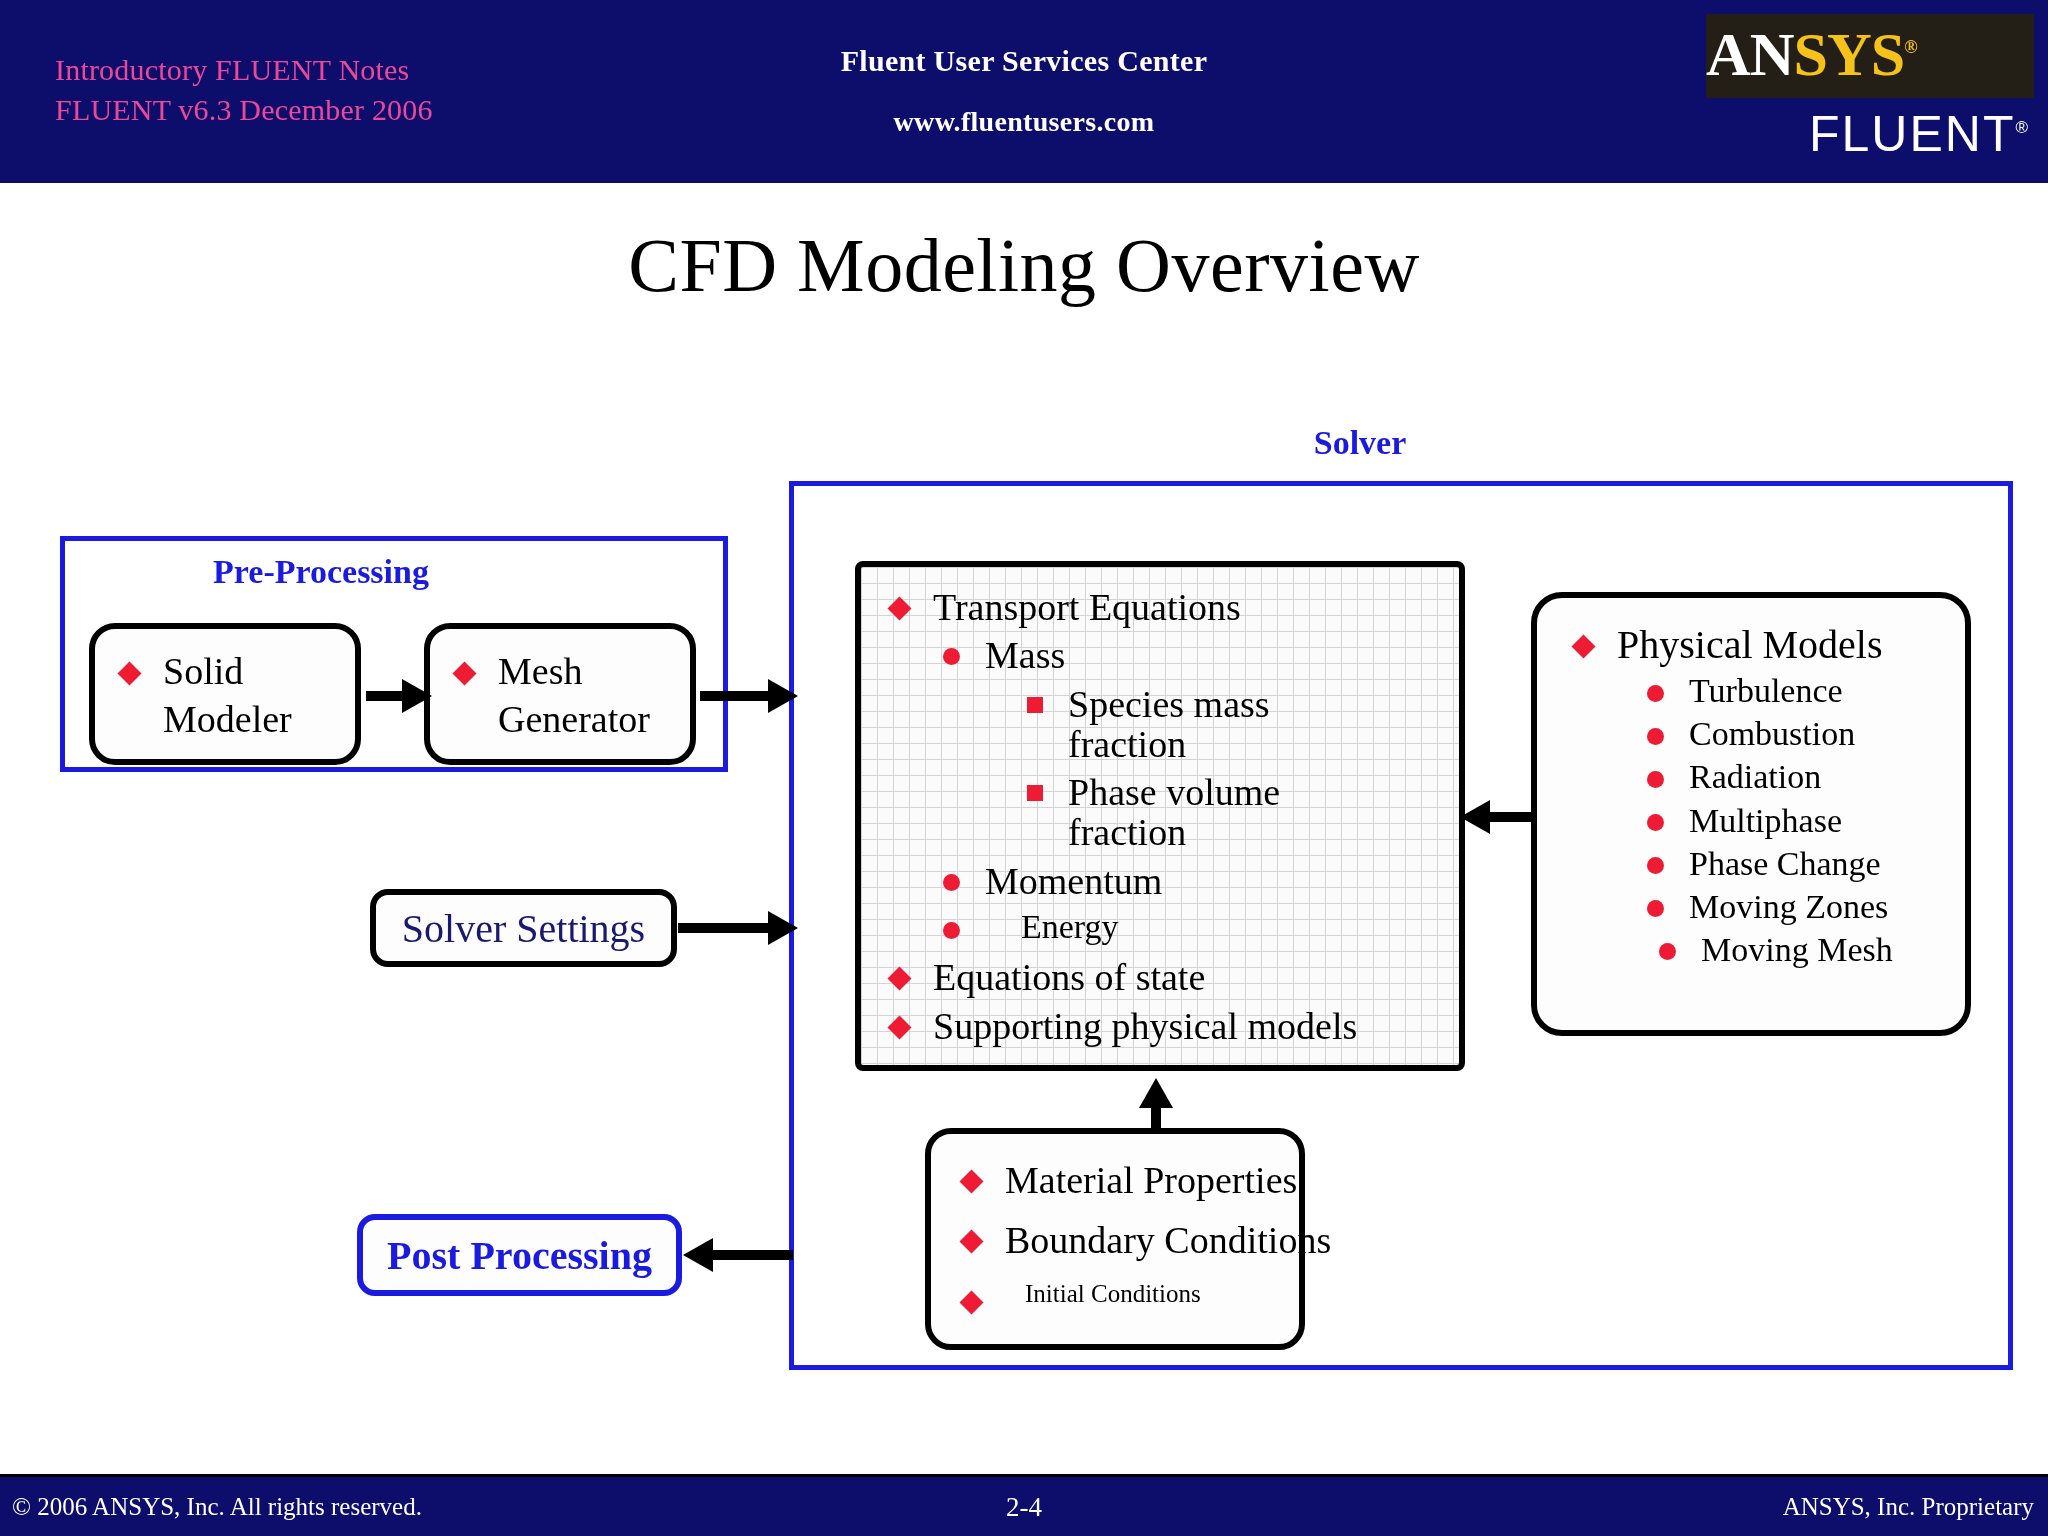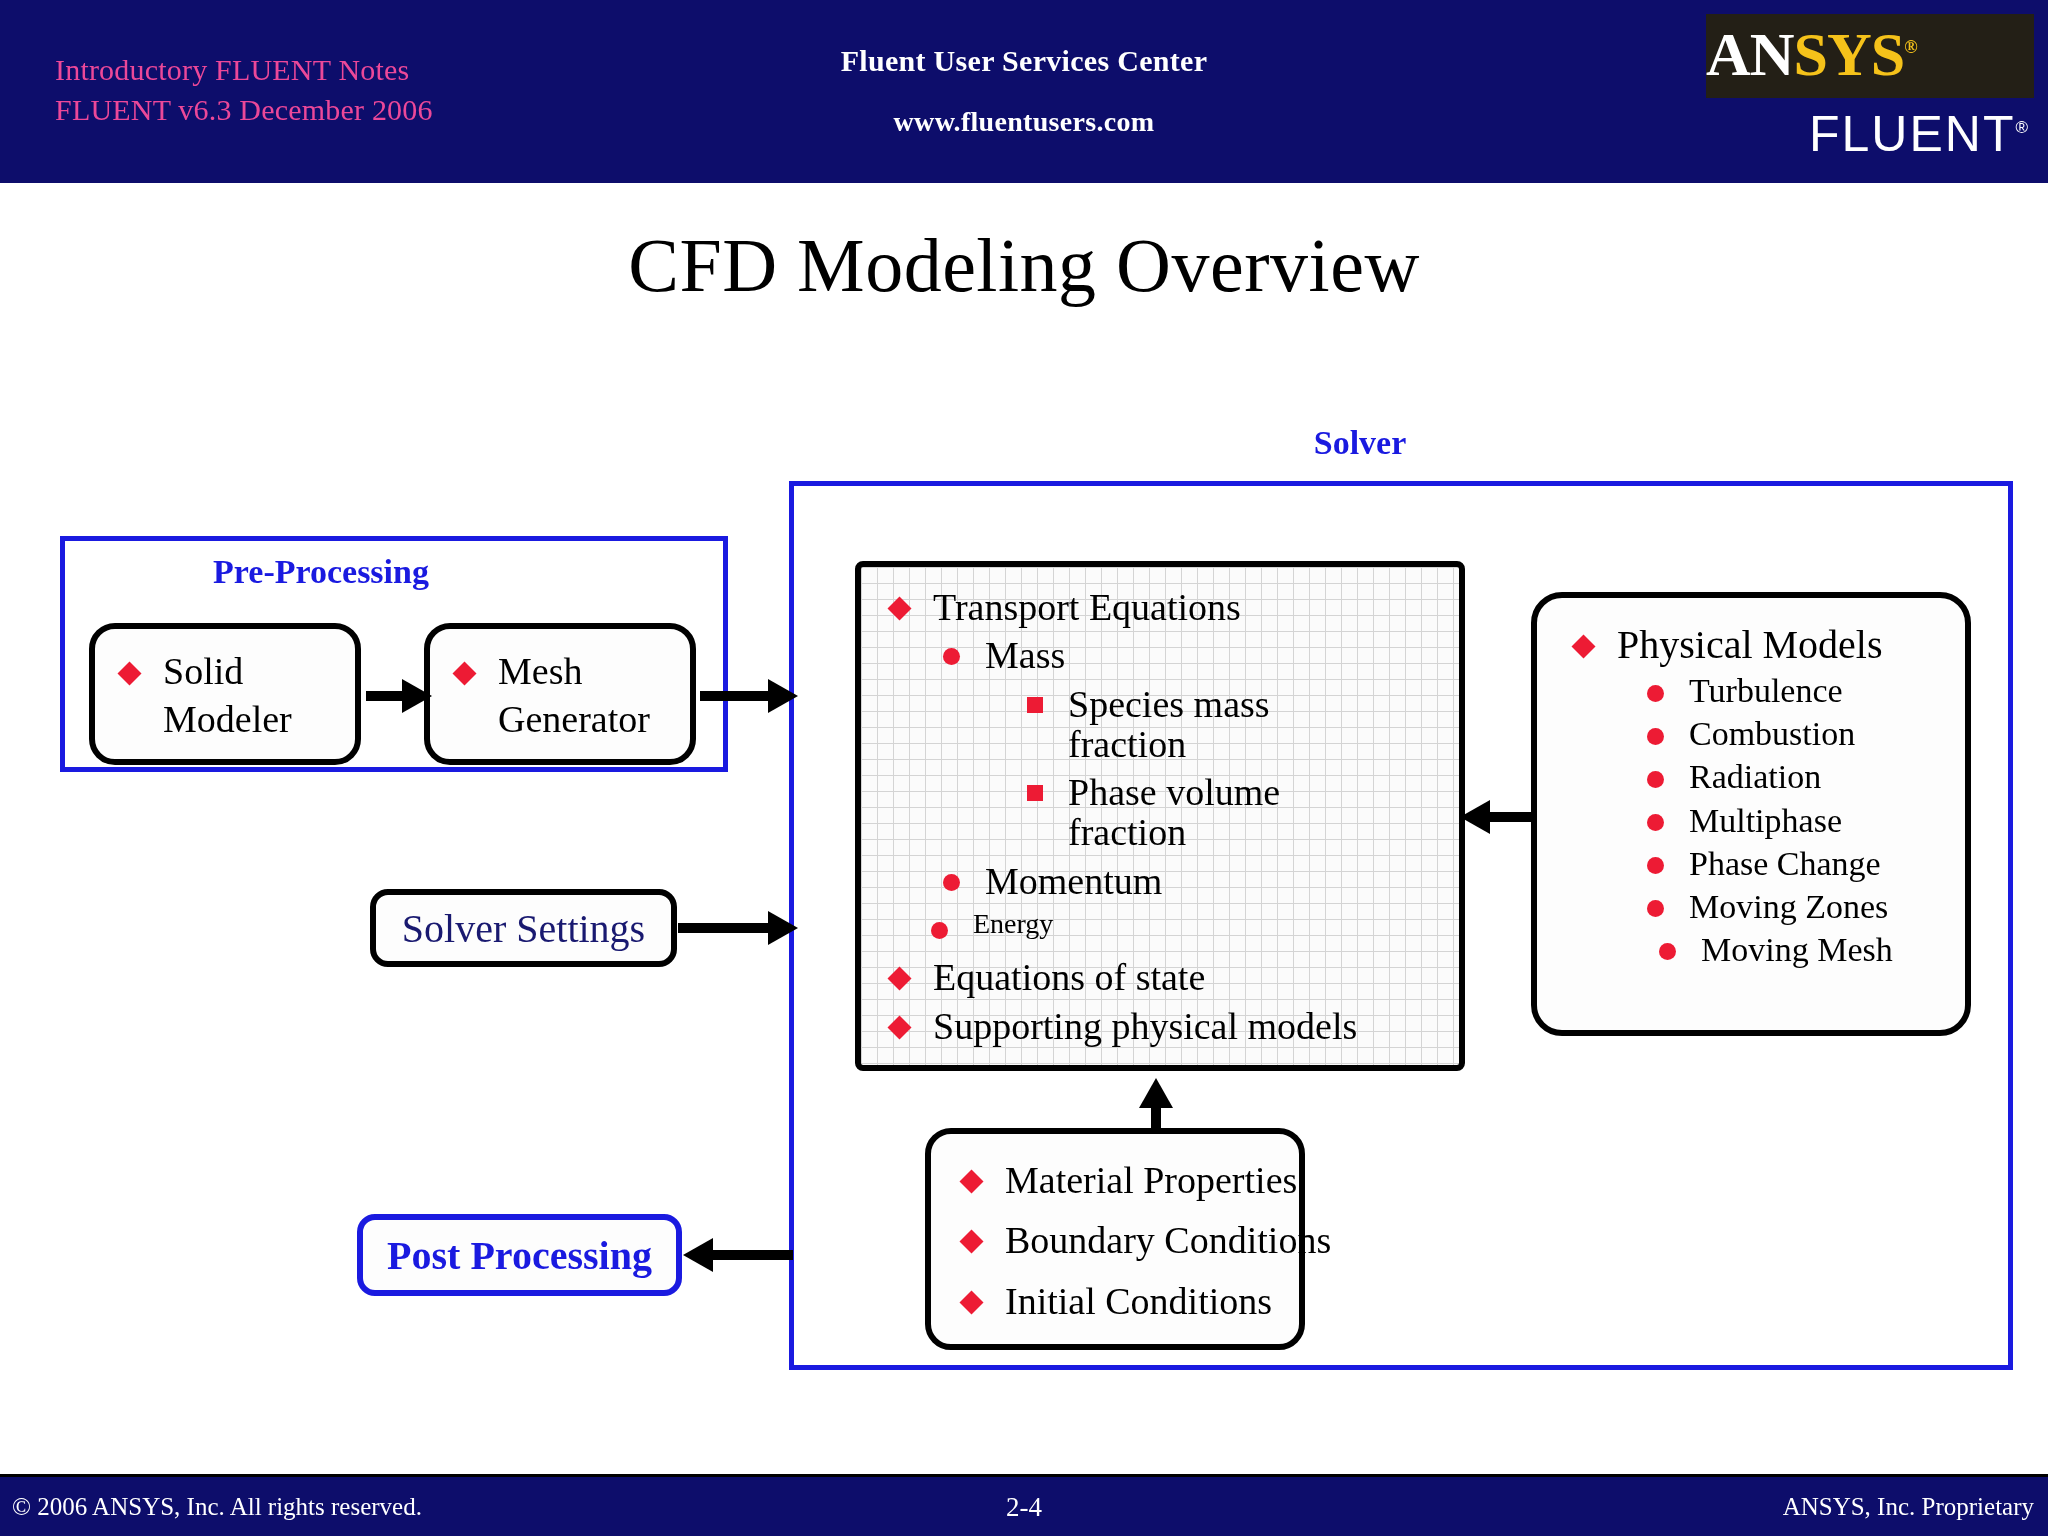--- a/index.html
+++ b/index.html
@@ -258,21 +258,21 @@
           <span style="white-space: normal; display: inline-block; width: 250px; line-height: 1.06;">Species mass fraction</span>
         </div>
         <div class="boxline" style="left: 166px; top: 205.12px; font-size: 38px;">
           <span class="bullet bul-square" style="margin-top: 13px;"></span>
           <span style="white-space: normal; display: inline-block; width: 250px; line-height: 1.06;">Phase volume fraction</span>
         </div>
         <div class="boxline" style="left: 82px; top: 293.68px; font-size: 38px;">
           <span class="bullet bul-circle" style="margin-top: 13px;"></span>
           <span>Momentum</span>
         </div>
-        <div class="boxline" style="left: 70px; top: 341.96px; font-size: 28px;">
+        <div class="boxline" style="left: 82px; top: 341.96px; font-size: 34px; gap: 36px;">
           <span class="bullet bul-circle" style="margin-top: 13px;"></span>
           <span>Energy</span>
         </div>
         <div class="boxline" style="left: 30px; top: 390.24px; font-size: 38px;">
           <span class="bullet bul-diamond" style="margin-top: 13px;"></span>
           <span>Equations of state</span>
         </div>
         <div class="boxline" style="left: 30px; top: 438.52px; font-size: 38px;">
           <span class="bullet bul-diamond" style="margin-top: 13px;"></span>
           <span>Supporting physical models</span>
@@ -325,21 +325,21 @@
   <div class="rbox box-matprop">
     <div id="matprop-list">
         <div class="boxline" style="left: 32px; top: 26px; font-size: 38px;">
           <span class="bullet bul-diamond" style="margin-top: 13px;"></span>
           <span>Material Properties</span>
         </div>
         <div class="boxline" style="left: 32px; top: 86.28px; font-size: 38px;">
           <span class="bullet bul-diamond" style="margin-top: 13px;"></span>
           <span>Boundary Conditions</span>
         </div>
-        <div class="boxline" style="left: 32px; top: 146.56px; font-size: 38px;">
+        <div class="boxline" style="left: 32px; top: 146.56px; font-size: 25px; gap: 20px;">
           <span class="bullet bul-diamond" style="margin-top: 13px;"></span>
           <span>Initial Conditions</span>
         </div>
       </div>
   </div>
 
   <div class="arrow" style="left:1139px; top:1078px; width:34px; height:56px;">
     <div class="shaft" style="left:12px; top:20px; width:10px; height:36px;"></div>
     <div class="head head-up" style="left:0; top:0;"></div>
   </div>

